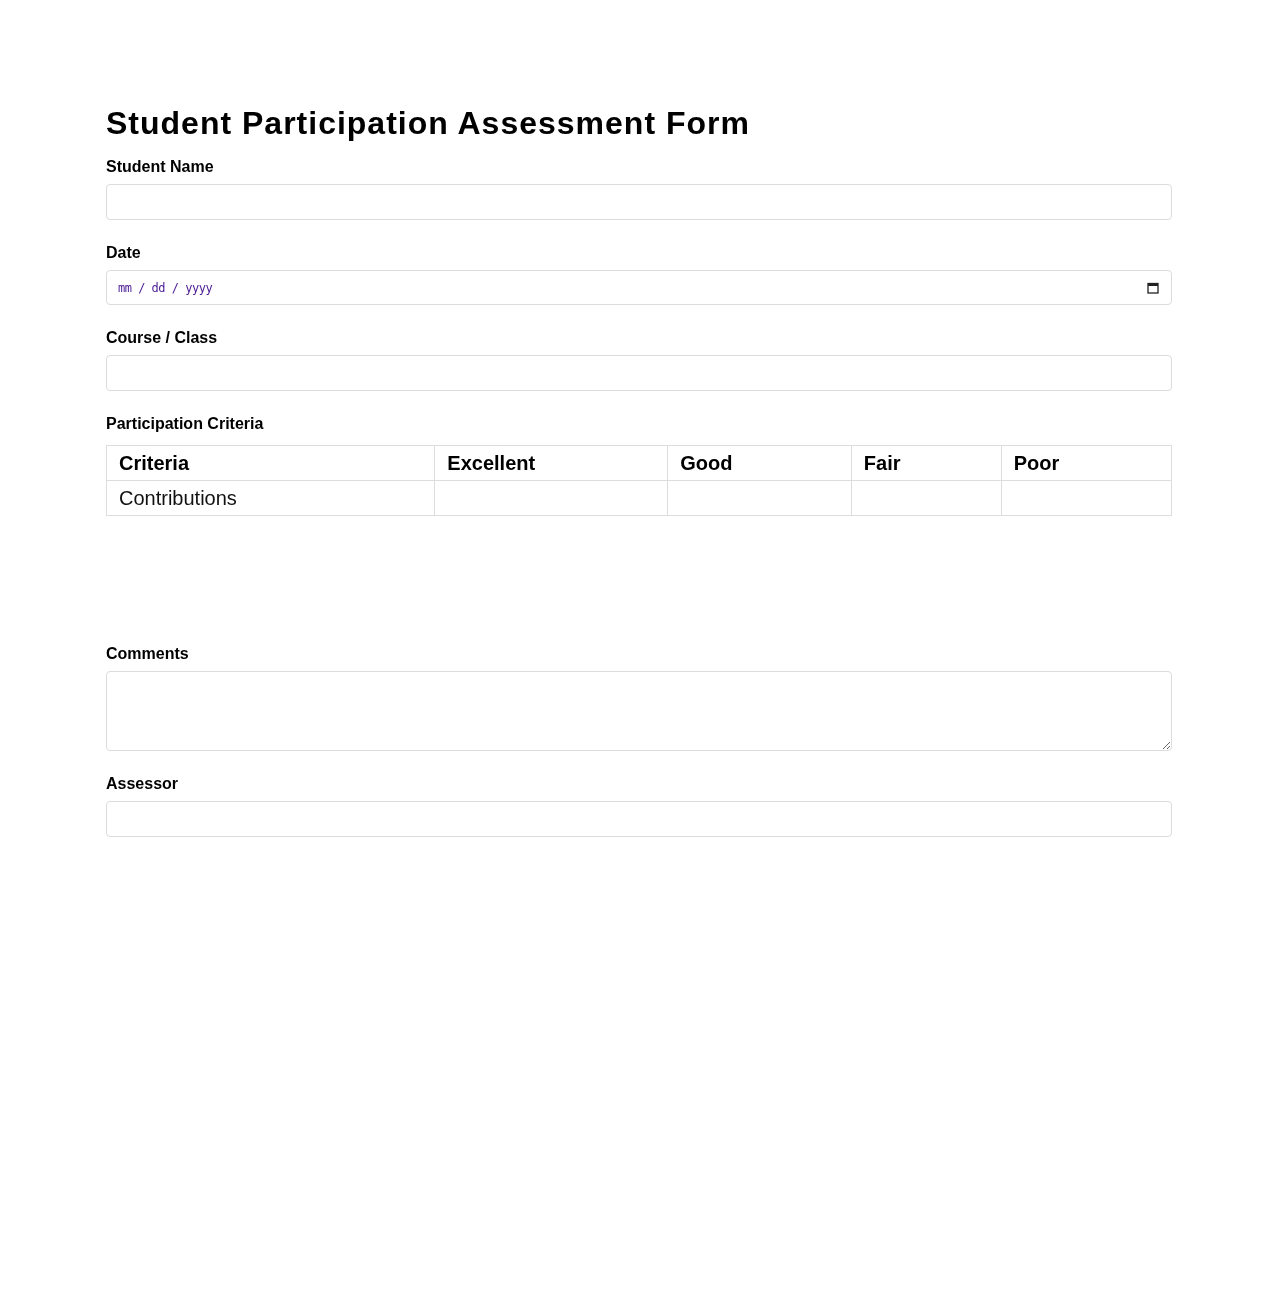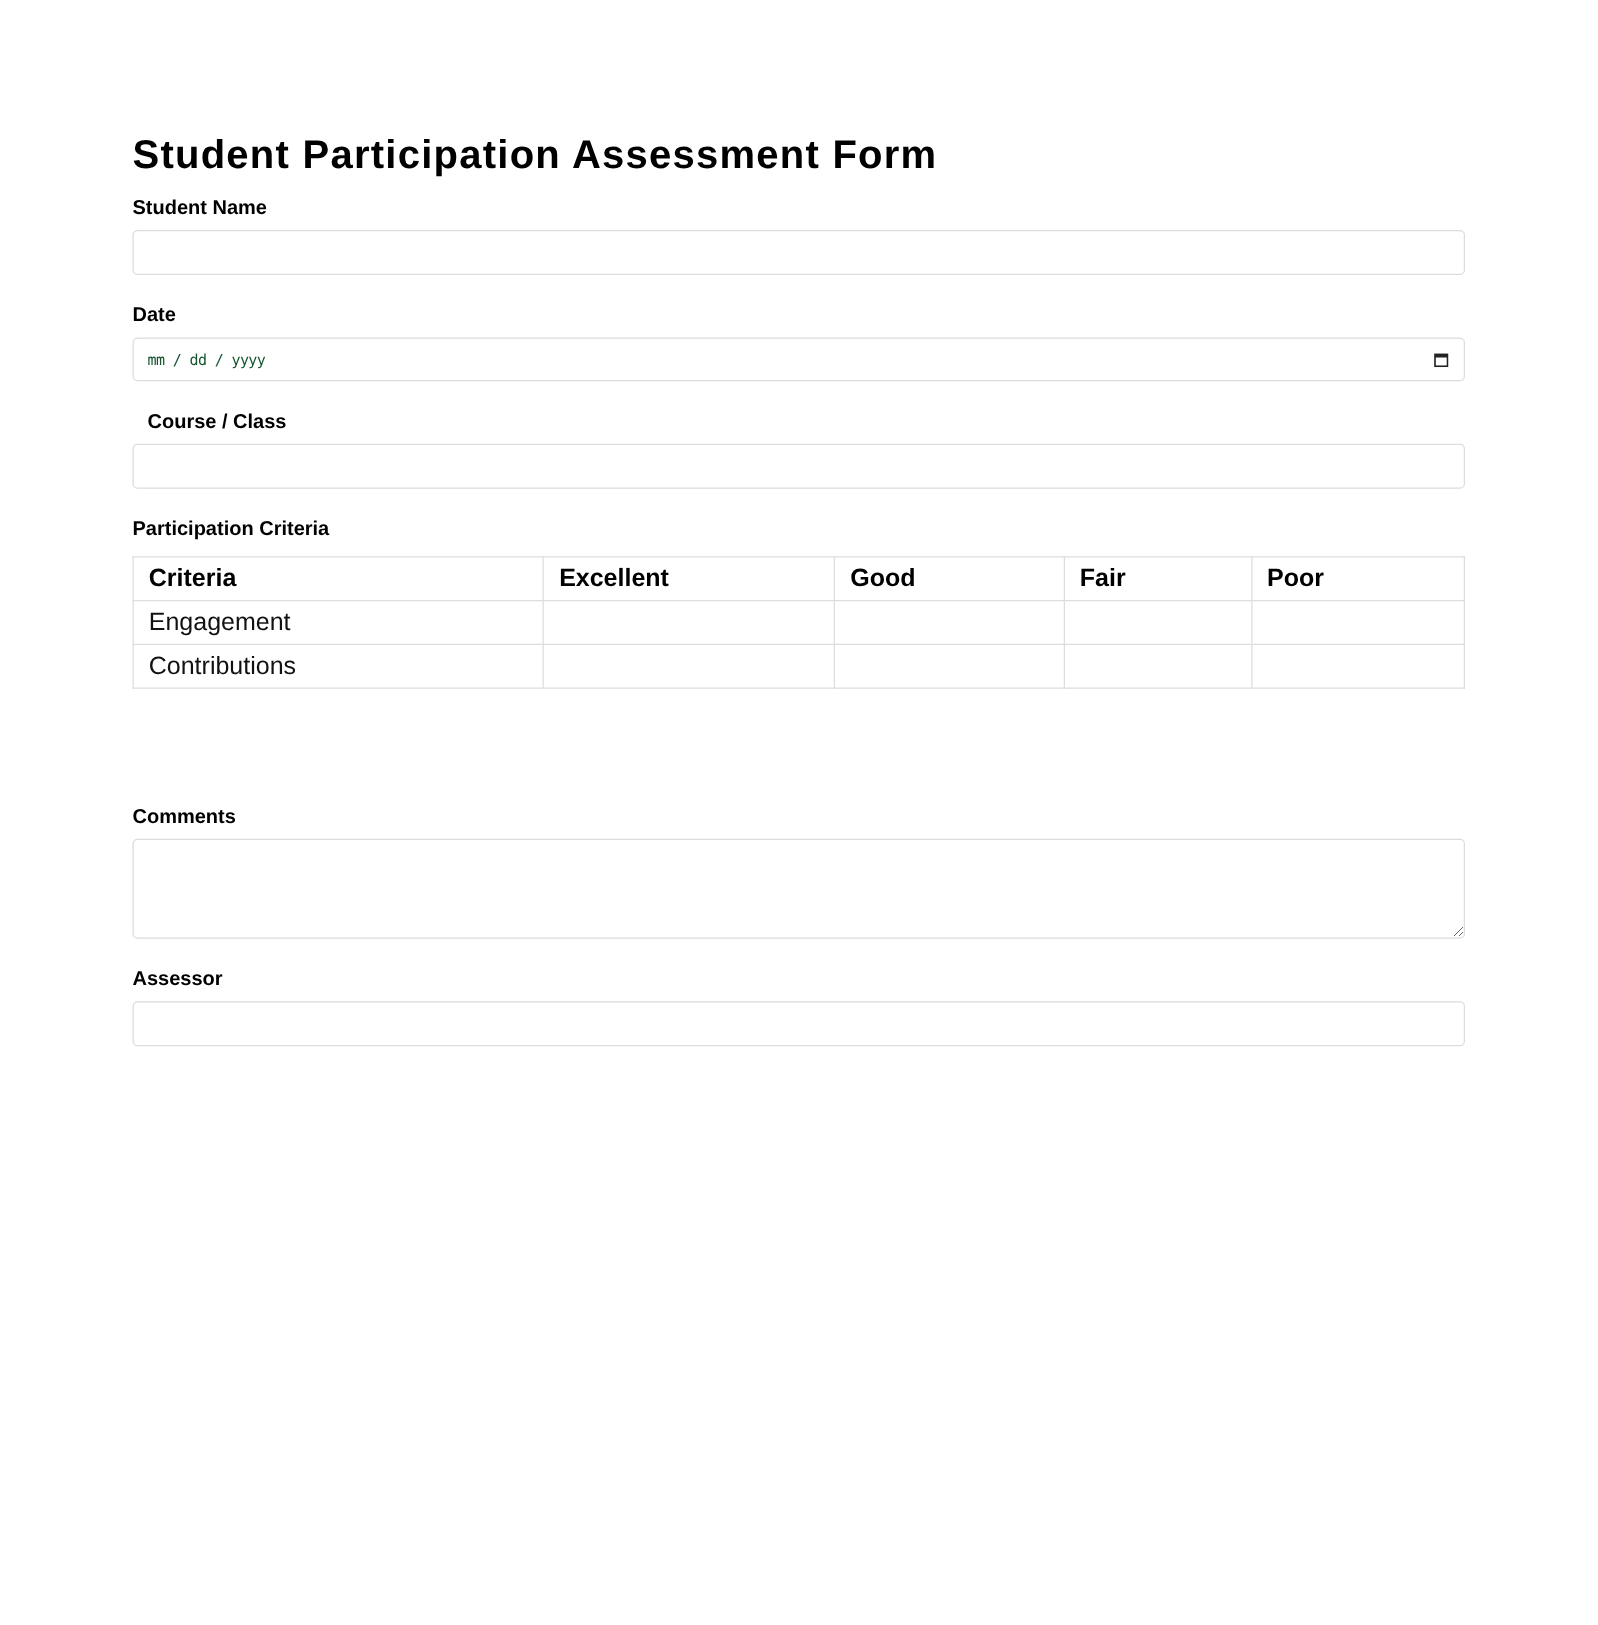--- a/index.html
+++ b/index.html
@@ -58,21 +58,21 @@
       border-radius: 4px;
       background: #fff;
       display: flex;
       align-items: center;
       justify-content: space-between;
       padding: 0 12px 0 11px;
     }
     .date-placeholder {
       font-family: "DejaVu Sans Mono", monospace;
       font-size: 12px;
-      color: #14532d;
+      color: #4c1d95;
       letter-spacing: -0.5px;
     }
     .calendar-icon {
       width: 12px;
       height: 12px;
       display: inline-block;
       position: relative;
     }
     .calendar-icon svg { display: block; }
     table.criteria {
@@ -126,43 +126,36 @@
   <div class="date-input" style="top:270px;">
     <span class="date-placeholder">mm / dd / yyyy</span>
     <span class="calendar-icon">
       <svg width="12" height="12" viewBox="0 0 12 12">
         <rect x="1" y="1.5" width="10" height="9.5" fill="none" stroke="#222" stroke-width="1.3"></rect>
         <rect x="1" y="1.5" width="10" height="2.5" fill="#222"></rect>
       </svg>
     </span>
   </div>
 
-  <label class="field-label" style="top:328px;margin-left:12px;">Course / Class</label>
+  <label class="field-label" style="top:328px;">Course / Class</label>
   <input class="text-input" type="text" style="top: 355px;" placeholder="">
 
   <div class="field-label" style="top:414px;">Participation Criteria</div>
 
   <table class="criteria">
     <thead>
       <tr>
         <th class="col-criteria">Criteria</th>
         <th class="col-excellent">Excellent</th>
         <th class="col-good">Good</th>
         <th class="col-fair">Fair</th>
         <th class="col-poor">Poor</th>
       </tr>
     </thead>
     <tbody>
-      <tr>
-        <td>Engagement</td>
-        <td></td>
-        <td></td>
-        <td></td>
-        <td></td>
-      </tr>
       <tr>
         <td>Contributions</td>
         <td></td>
         <td></td>
         <td></td>
         <td></td>
       </tr>
     </tbody>
   </table>
 

